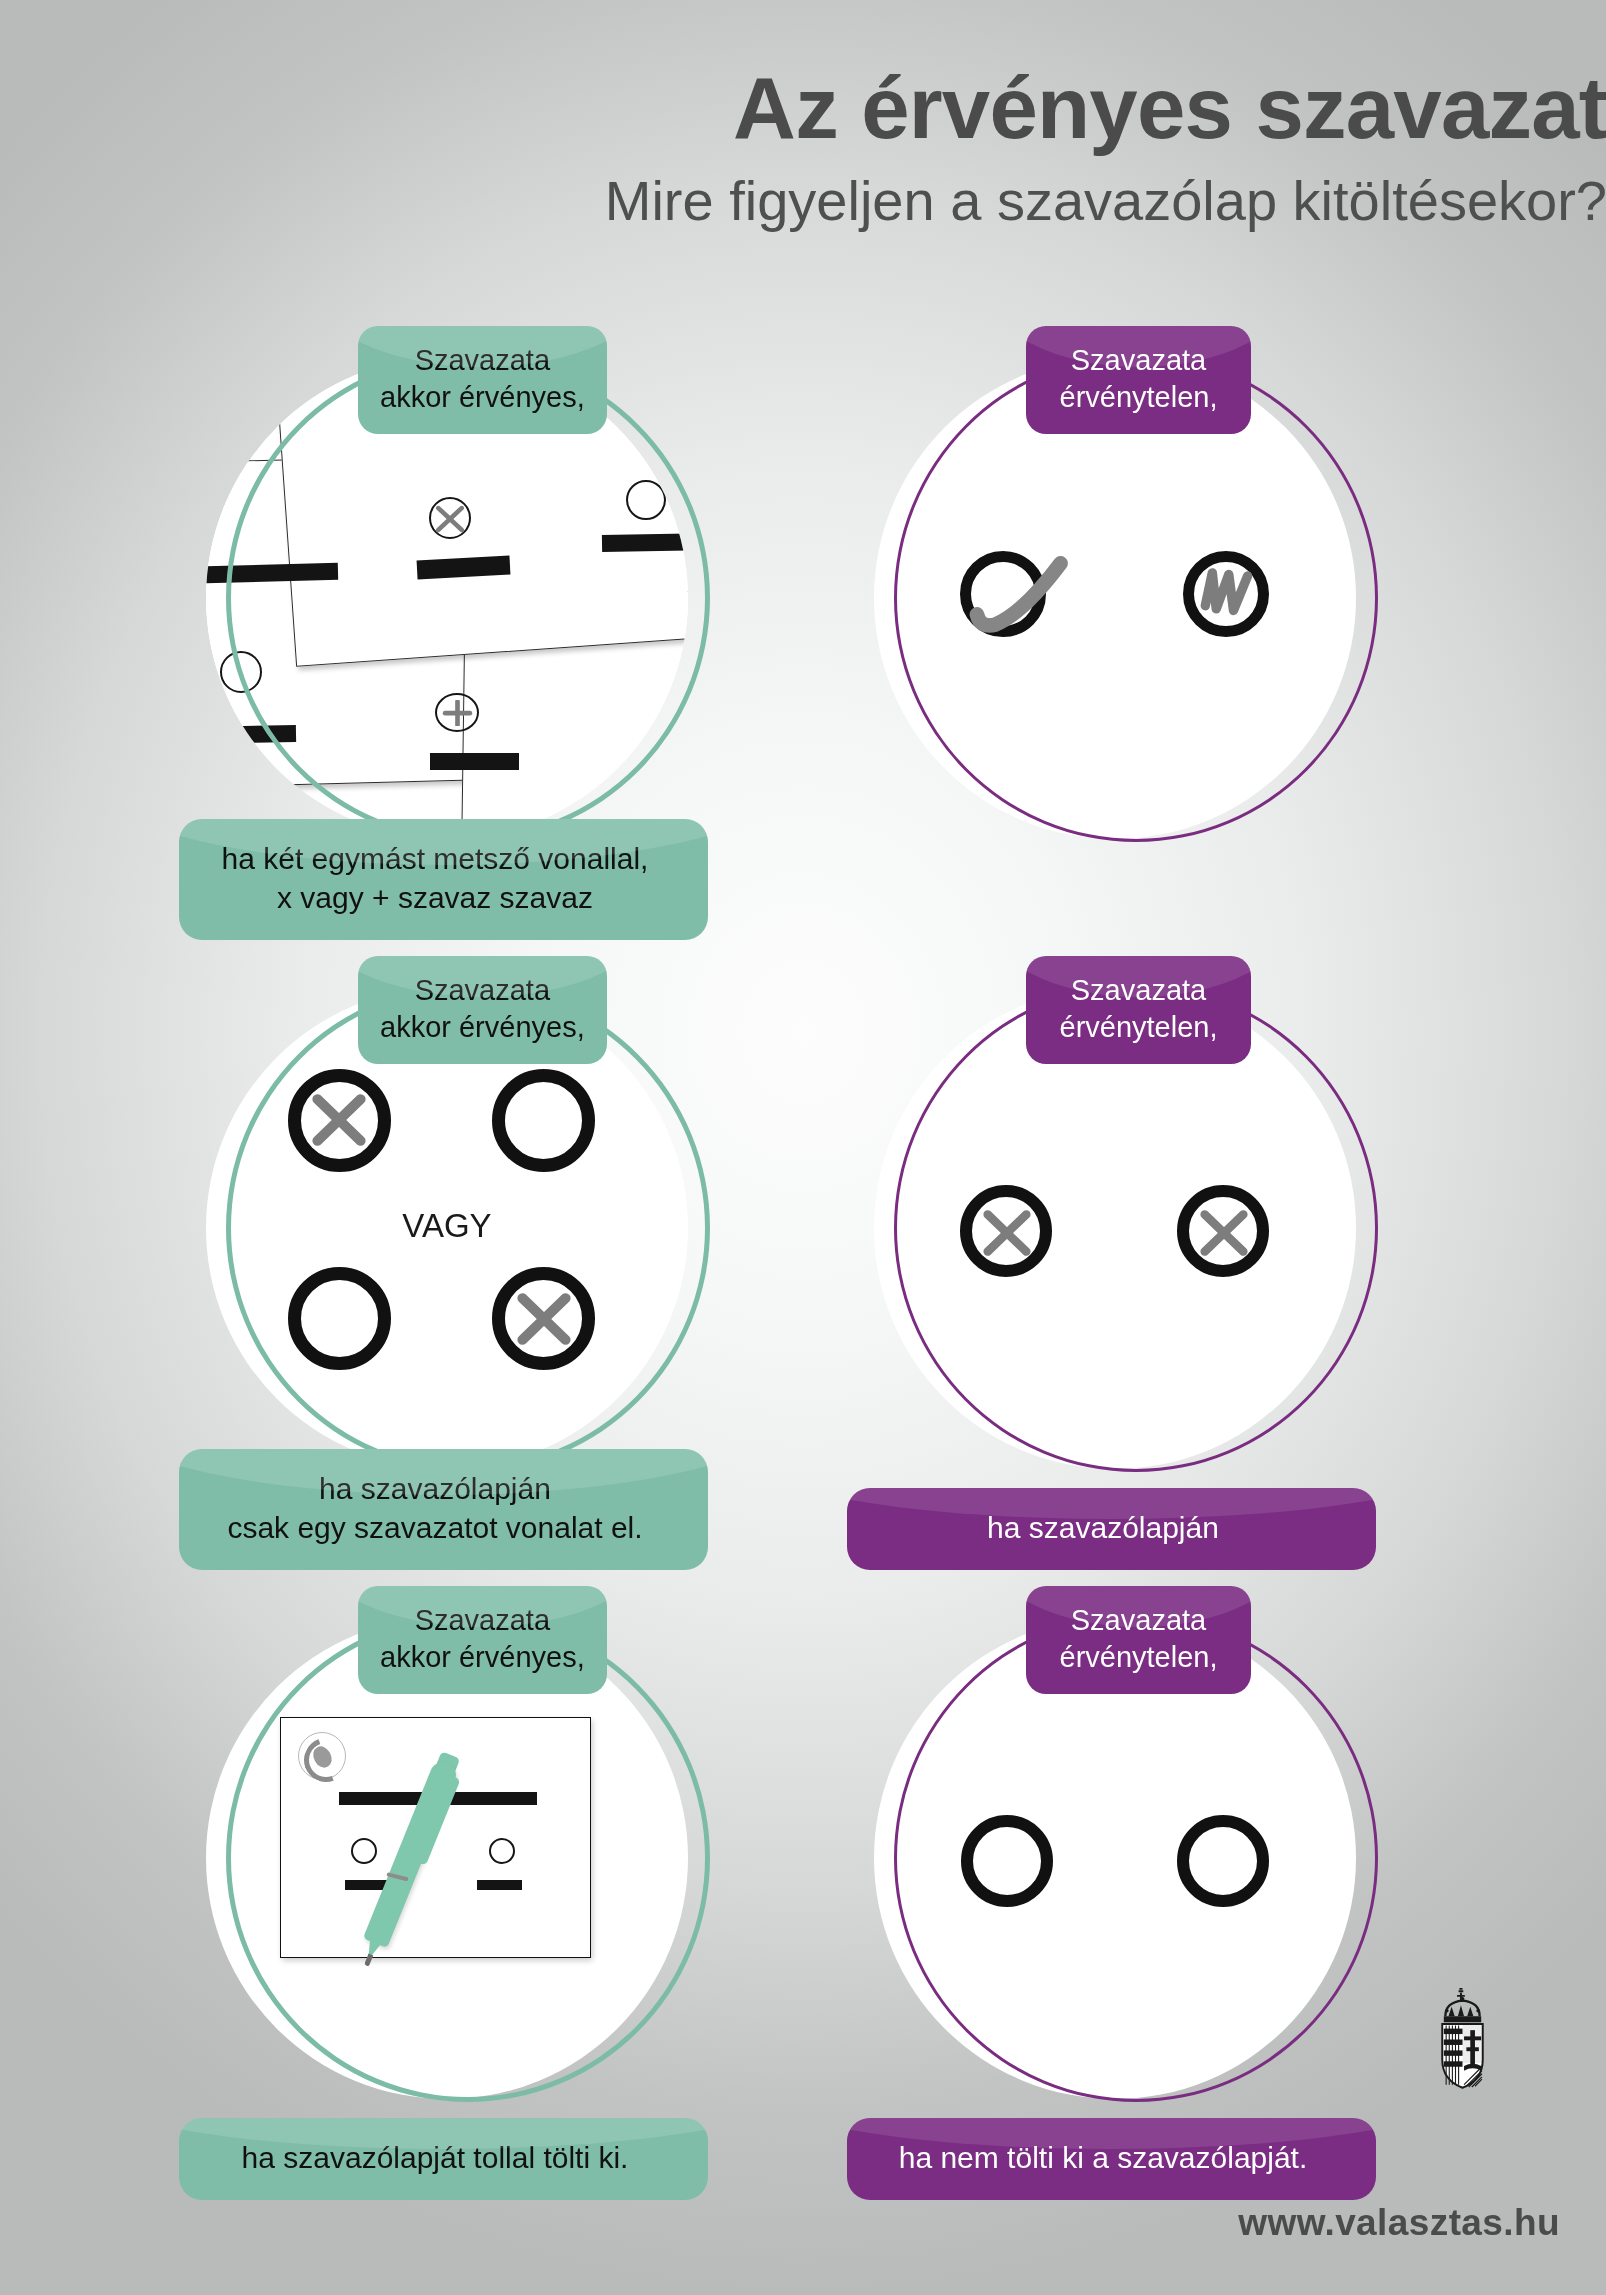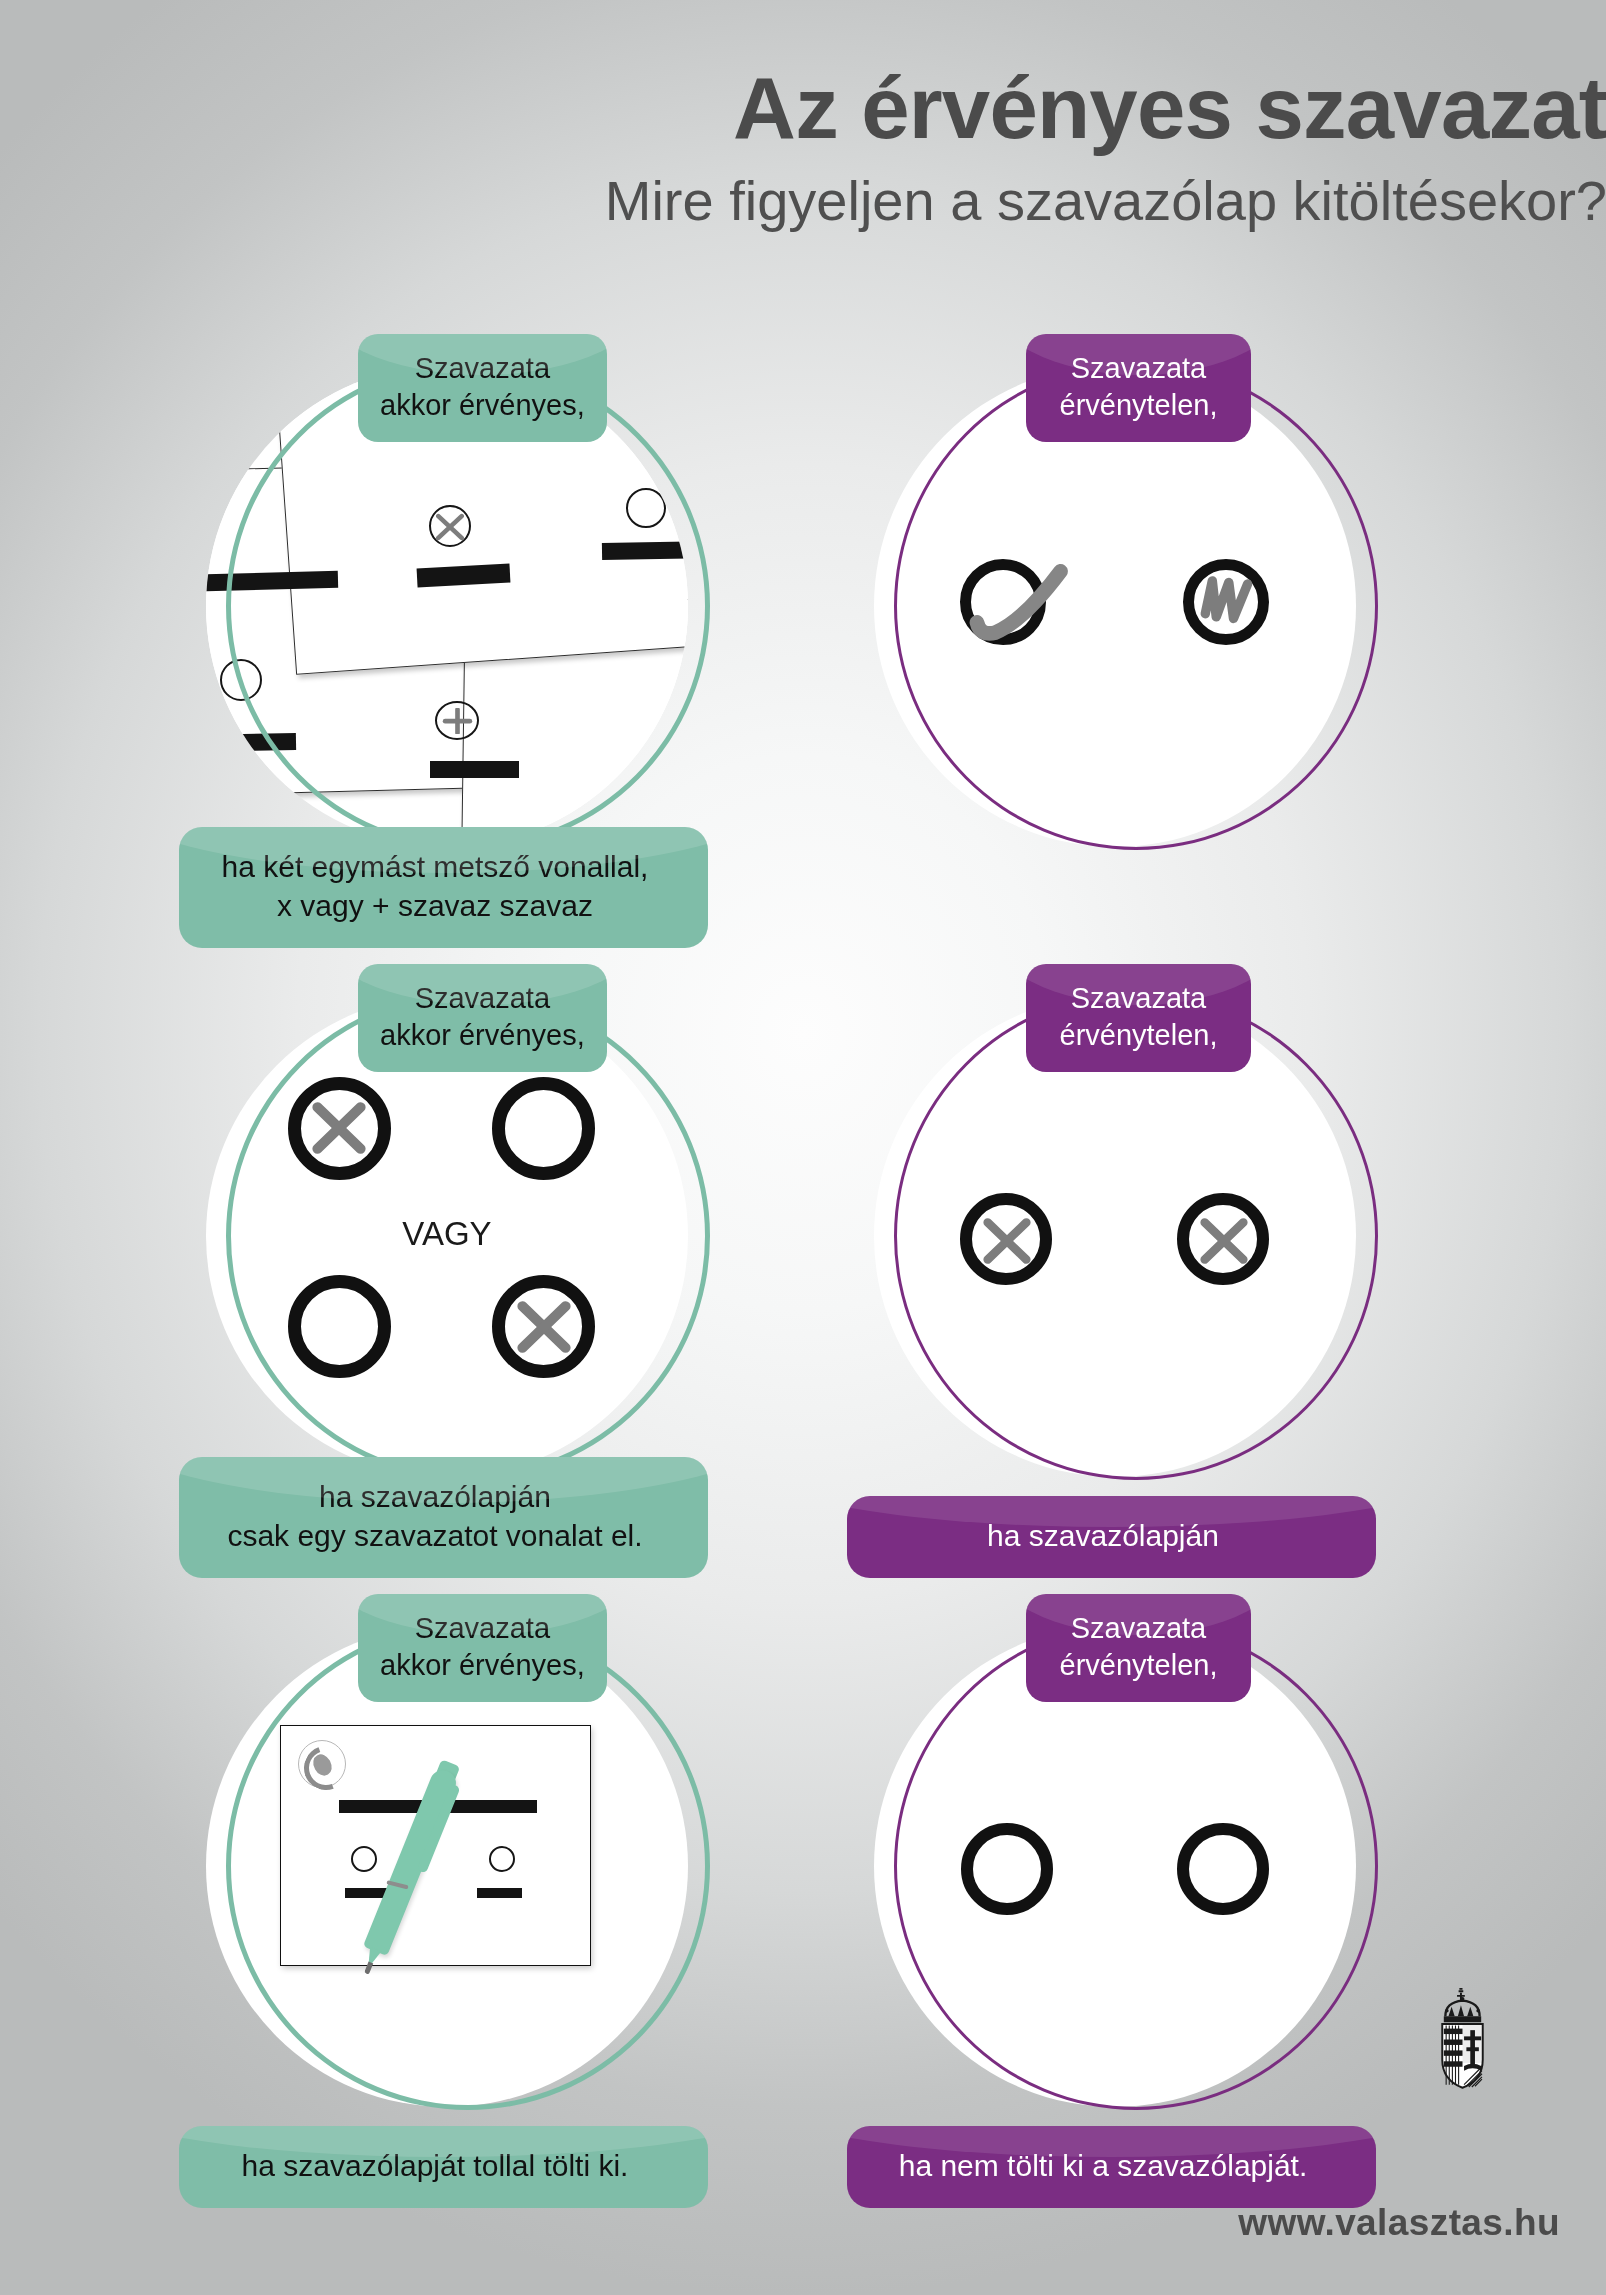--- a/index.html
+++ b/index.html
@@ -40,21 +40,21 @@
     font-size: 56px;
     font-weight: normal;
     color: #4f4f4f;
     line-height: 1.12;
     margin-top: 17px;
   }
 
   
   #grid {
     position: absolute;
-    top: 334px;
+    top: 326px;
     left: 0;
     width: 1607px;
   }
   .panel-row {
     position: relative;
     height: 630px;
     width: 1607px;
   }
   .panel {
     position: absolute;

